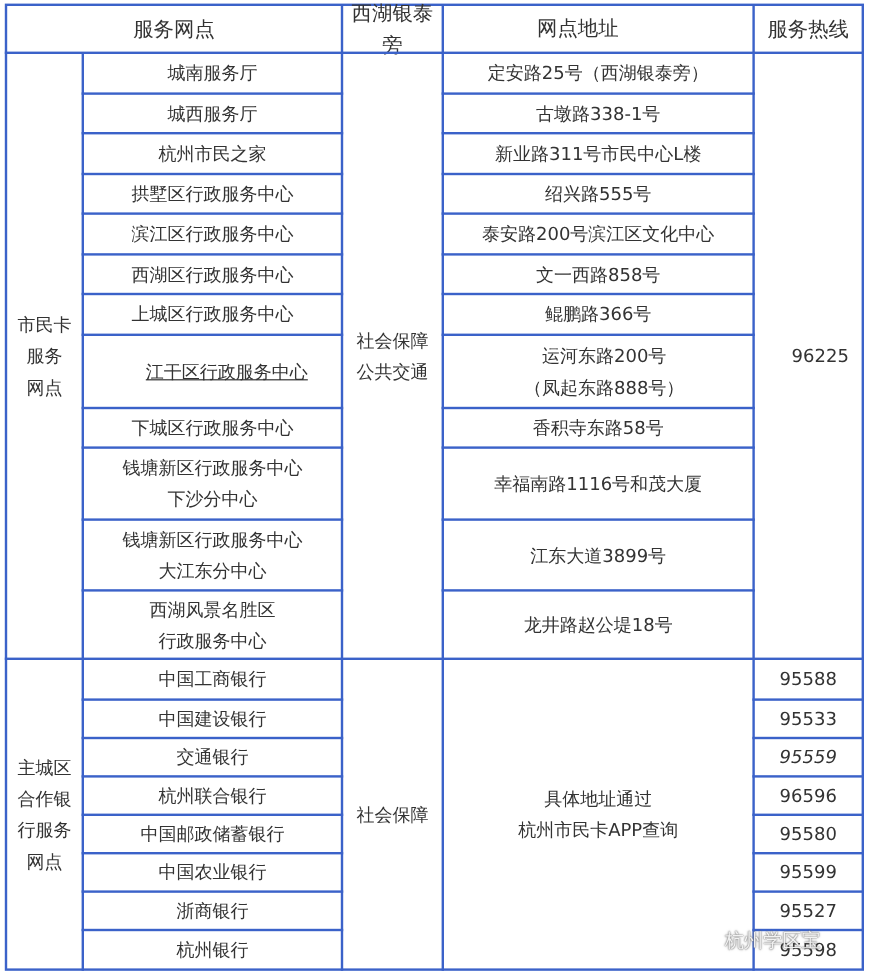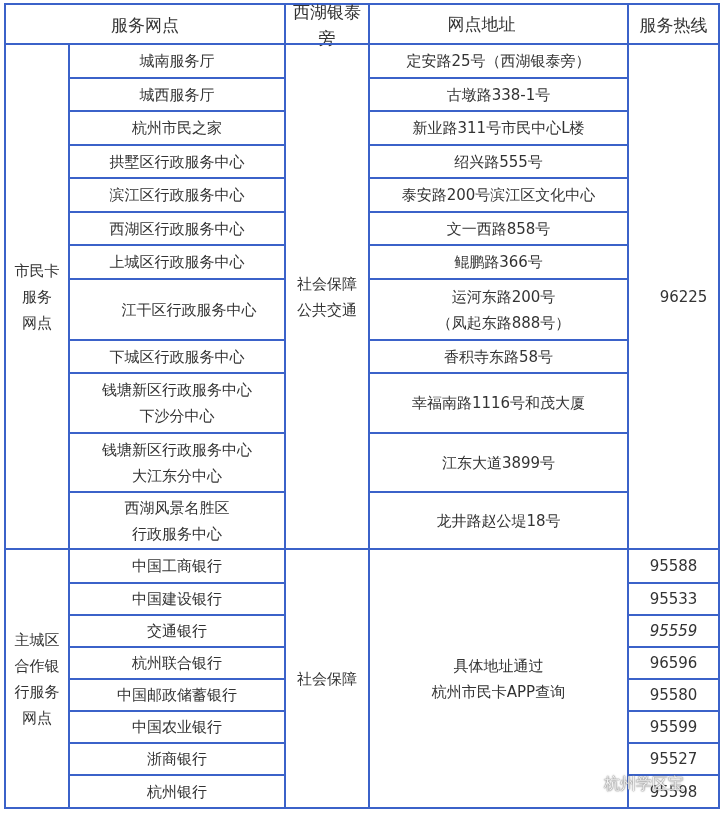--- a/index.html
+++ b/index.html
@@ -39,21 +39,21 @@
 <div class="cell" style="left:69px;top:111px;width:216px;height:34px;">杭州市民之家</div>
 <div class="cell" style="left:369px;top:111px;width:259px;height:34px;">新业路311号市民中心L楼</div>
 <div class="cell" style="left:69px;top:145px;width:216px;height:33px;">拱墅区行政服务中心</div>
 <div class="cell" style="left:369px;top:145px;width:259px;height:33px;">绍兴路555号</div>
 <div class="cell" style="left:69px;top:178px;width:216px;height:34px;">滨江区行政服务中心</div>
 <div class="cell" style="left:369px;top:178px;width:259px;height:34px;">泰安路200号滨江区文化中心</div>
 <div class="cell" style="left:69px;top:212px;width:216px;height:33px;">西湖区行政服务中心</div>
 <div class="cell" style="left:369px;top:212px;width:259px;height:33px;">文一西路858号</div>
 <div class="cell" style="left:69px;top:245px;width:216px;height:34px;">上城区行政服务中心</div>
 <div class="cell" style="left:369px;top:245px;width:259px;height:34px;">鲲鹏路366号</div>
-<div class="cell" style="left:69px;top:279px;width:240px;height:61px;">江干区行政服务中心</div>
+<div class="cell" style="left:69px;top:279px;width:240px;height:61px;text-decoration:underline;">江干区行政服务中心</div>
 <div class="cell" style="left:369px;top:279px;width:259px;height:61px;padding-left:10px;">运河东路200号
 （凤起东路888号）</div>
 <div class="cell" style="left:69px;top:340px;width:216px;height:33px;">下城区行政服务中心</div>
 <div class="cell" style="left:369px;top:340px;width:259px;height:33px;">香积寺东路58号</div>
 <div class="cell" style="left:69px;top:373px;width:216px;height:60px;">钱塘新区行政服务中心
 下沙分中心</div>
 <div class="cell" style="left:369px;top:373px;width:259px;height:60px;">幸福南路1116号和茂大厦</div>
 <div class="cell" style="left:69px;top:433px;width:216px;height:59px;">钱塘新区行政服务中心
 大江东分中心</div>
 <div class="cell" style="left:369px;top:433px;width:259px;height:59px;">江东大道3899号</div>

